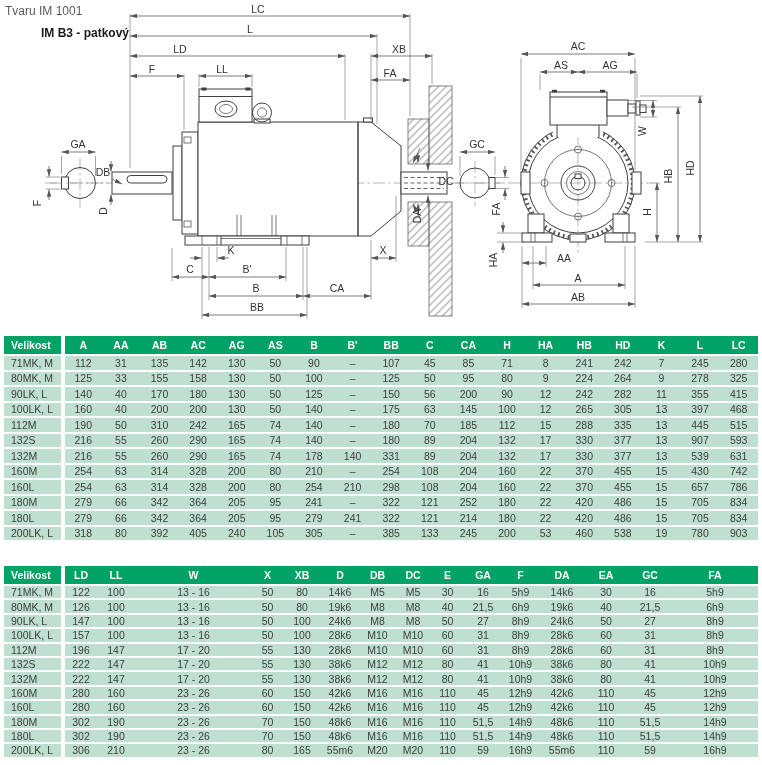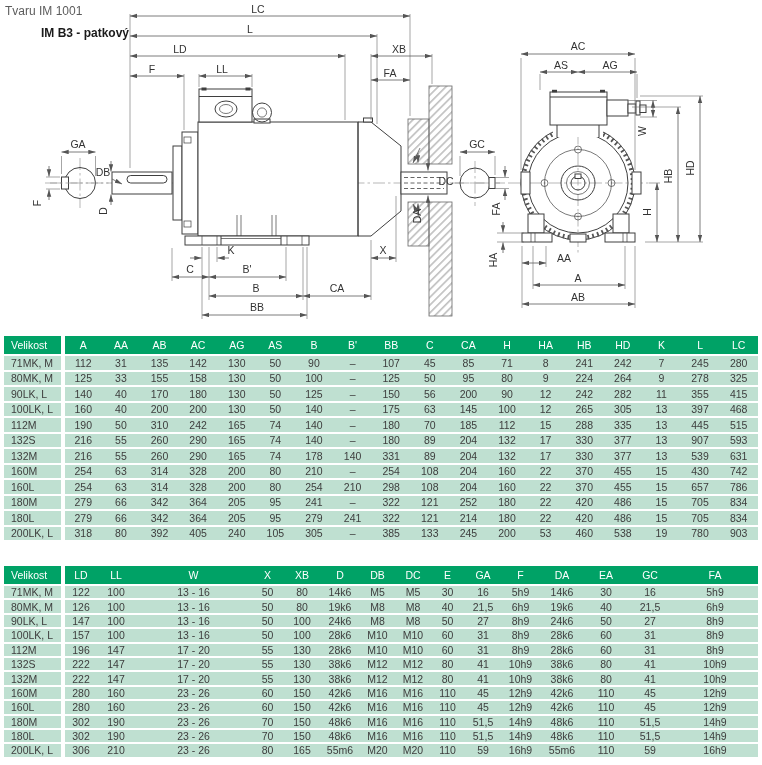--- a/index.html
+++ b/index.html
@@ -14,21 +14,21 @@
   .dim{stroke:#5a5a5a;stroke-width:.8;fill:none;}
   .ext{stroke:#6a6a6a;stroke-width:.6;fill:none;}
   .cl{stroke:#9a9a9a;stroke-width:.7;fill:none;stroke-dasharray:12 3 2.5 3;}
   .hdash{stroke:#3f3f3f;stroke-width:.8;fill:none;stroke-dasharray:4 2.5;}
   .wall{stroke:#666;stroke-width:.8;}
   .lbl{font-family:"Liberation Sans",sans-serif;font-size:10.5px;fill:#333;}
   .mark{fill:#3f3f3f;stroke:none;}
   .tables{position:absolute;left:4px;top:336px;}
   table{border-collapse:collapse;table-layout:fixed;width:754px;}
   th,td{text-align:center;padding:0;border-bottom:2px solid #fff;overflow:hidden;white-space:nowrap;}
-  th{background:#00a266;color:#fff;font-weight:normal;font-size:10.5px;height:18px;}
+  th{background:#00a266;color:#fff;font-weight:bold;font-size:10.5px;height:18px;}
   td{background:#bfe0d1;color:#3d3d3d;font-size:10.5px;}
   table.t1 td{height:13.5px;}
   table.t2 td{height:12.4px;}
   th.first,td.first{text-align:left;padding-left:7px;border-right:4px solid #fff;}
   table.t2{margin-top:24px;}
 </style>
 </head>
 <body>
 
 <div class="page">

